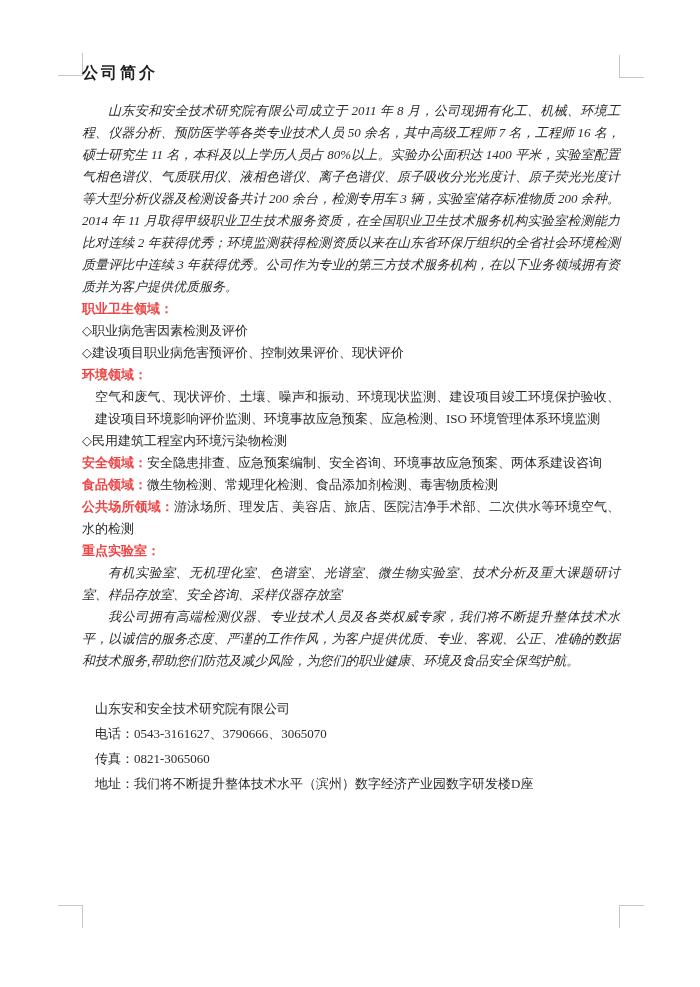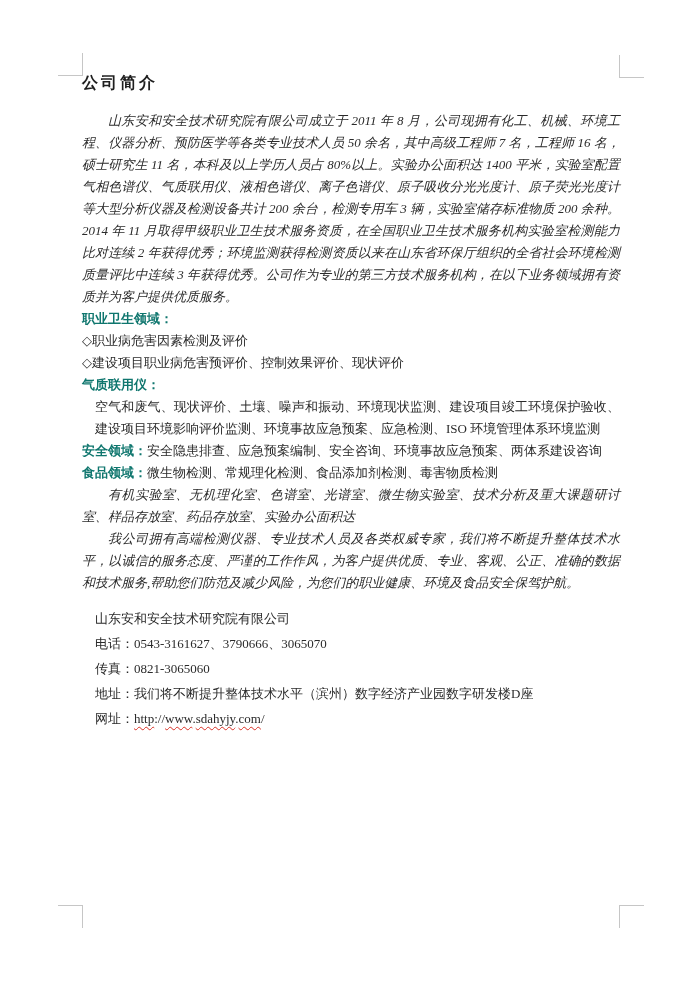--- a/index.html
+++ b/index.html
@@ -13,39 +13,39 @@
   }
   
   .mark { position: absolute; width: 24px; height: 22px; }
   .mark-tl { left: 58px; top: 53px;  border-right: 1.5px solid #c6c6c6; border-bottom: 1.5px solid #c6c6c6; }
   .mark-tr { left: 619px; top: 55px; border-left: 1.5px solid #c6c6c6;  border-bottom: 1.5px solid #c6c6c6; }
   .mark-bl { left: 58px; top: 905px; border-right: 1.5px solid #c6c6c6; border-top: 1.5px solid #c6c6c6; }
   .mark-br { left: 619px; top: 905px; border-left: 1.5px solid #c6c6c6;  border-top: 1.5px solid #c6c6c6; }
 
   .content {
     position: absolute;
-    left: 82px; top: 72px;
+    left: 82px; top: 62px;
     width: 538px;
     font-size: 13px;
     line-height: 22px;
     text-align: justify;
     text-justify: inter-ideograph;
   }
   .doc-title {
     font-size: 16px;
     font-weight: bold;
     letter-spacing: 3px;
     margin: 0 0 16px 0;
     color: #1f1f1f;
   }
   p { margin: 0; }
   .indent2 { text-indent: 2em; font-style: italic; }
   .pad1 { padding-left: 1em; }
-  .lead { font-weight: bold; color: #0f766e; }
-  .contact-block { margin-top: 12px; padding-left: 13px; line-height: 25px; }
+  .lead { font-weight: bold; color: #ef4444; }
+  .contact-block { margin-top: 24px; padding-left: 13px; line-height: 25px; }
   .squiggle {
     text-decoration: underline;
     text-decoration-style: wavy;
     text-decoration-color: #d93025;
     text-decoration-thickness: 1px;
     text-underline-offset: 3px;
   }
 </style>
 </head>
 <body>
@@ -58,32 +58,34 @@
 <div class="content">
 
   <h1 class="doc-title">公司简介</h1>
 
   <p class="indent2">山东安和安全技术研究院有限公司成立于 2011 年 8 月，公司现拥有化工、机械、环境工程、仪器分析、预防医学等各类专业技术人员 50 余名，其中高级工程师 7 名，工程师 16 名，硕士研究生 11 名，本科及以上学历人员占 80%以上。实验办公面积达 1400 平米，实验室配置气相色谱仪、气质联用仪、液相色谱仪、离子色谱仪、原子吸收分光光度计、原子荧光光度计等大型分析仪器及检测设备共计 200 余台，检测专用车 3 辆，实验室储存标准物质 200 余种。2014 年 11 月取得甲级职业卫生技术服务资质，在全国职业卫生技术服务机构实验室检测能力比对连续 2 年获得优秀；环境监测获得检测资质以来在山东省环保厅组织的全省社会环境检测质量评比中连续 3 年获得优秀。公司作为专业的第三方技术服务机构，在以下业务领域拥有资质并为客户提供优质服务。</p>
 
   <p><b class="lead">职业卫生领域：</b></p>
   <p>◇职业病危害因素检测及评价</p>
   <p>◇建设项目职业病危害预评价、控制效果评价、现状评价</p>
 
-  <p><b class="lead">气质联用仪：</b></p>
+  <p><b class="lead">环境领域：</b></p>
   <p class="pad1">空气和废气、现状评价、土壤、噪声和振动、环境现状监测、建设项目竣工环境保护验收、建设项目环境影响评价监测、环境事故应急预案、应急检测、ISO 环境管理体系环境监测</p>
+  <p>◇民用建筑工程室内环境污染物检测</p>
 
   <p><b class="lead">安全领域：</b><span>安全隐患排查、应急预案编制、安全咨询、环境事故应急预案、两体系建设咨询</span></p>
 
   <p><b class="lead">食品领域：</b><span>微生物检测、常规理化检测、食品添加剂检测、毒害物质检测</span></p>
 
+  <p><b class="lead">公共场所领域：</b><span>游泳场所、理发店、美容店、旅店、医院洁净手术部、二次供水等环境空气、水的检测</span></p>
 
-  <p class="indent2">有机实验室、无机理化室、色谱室、光谱室、微生物实验室、技术分析及重大课题研讨室、样品存放室、药品存放室、实验办公面积达</p>
+  <p><b class="lead">重点实验室：</b></p>
+  <p class="indent2">有机实验室、无机理化室、色谱室、光谱室、微生物实验室、技术分析及重大课题研讨室、样品存放室、安全咨询、采样仪器存放室</p>
   <p class="indent2">我公司拥有高端检测仪器、专业技术人员及各类权威专家，我们将不断提升整体技术水平，以诚信的服务态度、严谨的工作作风，为客户提供优质、专业、客观、公正、准确的数据和技术服务,帮助您们防范及减少风险，为您们的职业健康、环境及食品安全保驾护航。</p>
 
   <div class="contact-block">
     <p>山东安和安全技术研究院有限公司</p>
     <p>电话：0543-3161627、3790666、3065070</p>
     <p>传真：0821-3065060</p>
     <p>地址：我们将不断提升整体技术水平（滨州）数字经济产业园数字研发楼D座</p>
-    <p><span>网址：</span><span id="website-url"><span class="squiggle">http</span><span>://</span><span class="squiggle">www</span><span>.</span><span class="squiggle">sdahyjy</span><span>.</span><span class="squiggle">com</span><span>/</span></span></p>
   </div>
 
 </div>
 
 </body></html>

